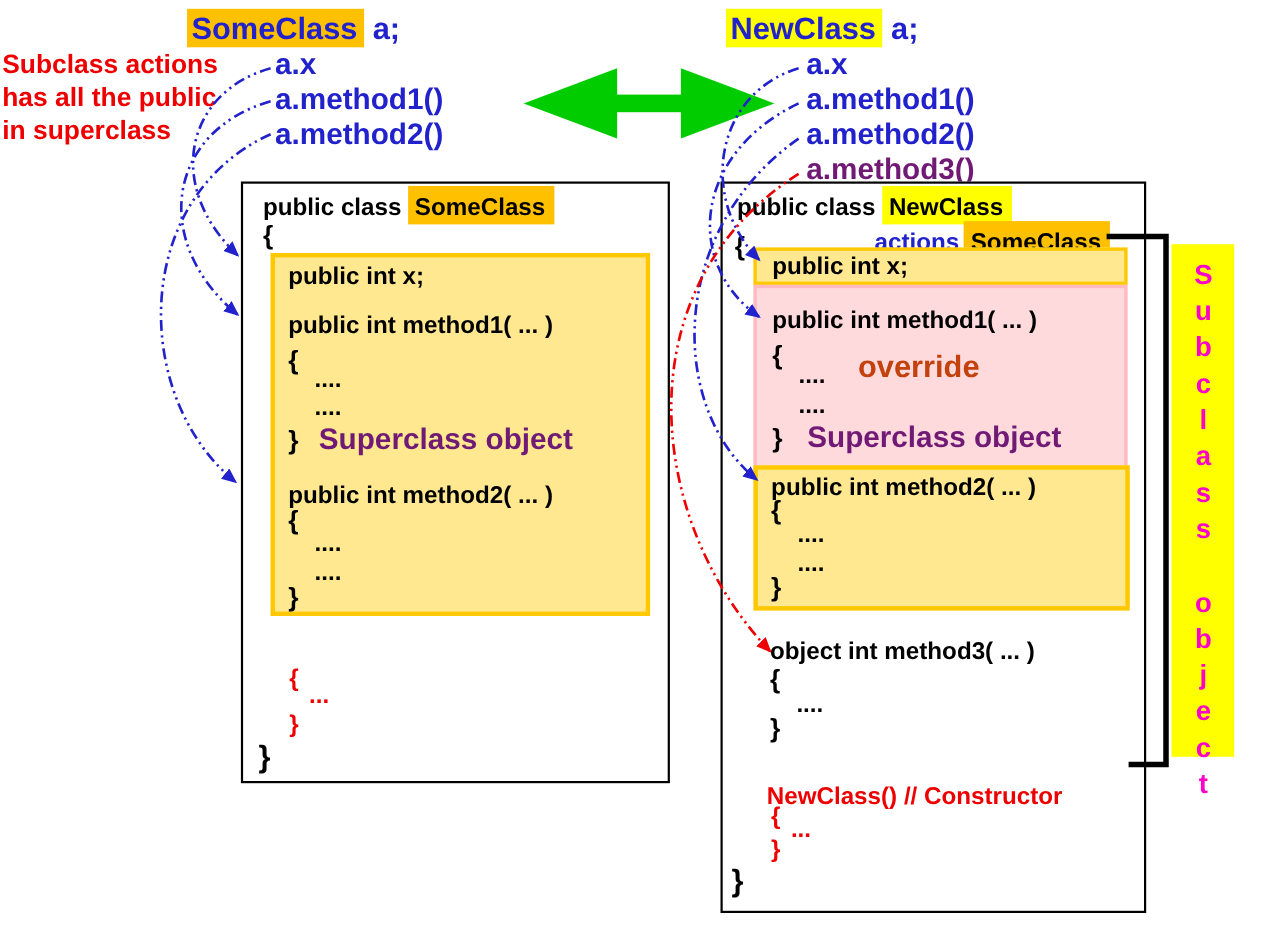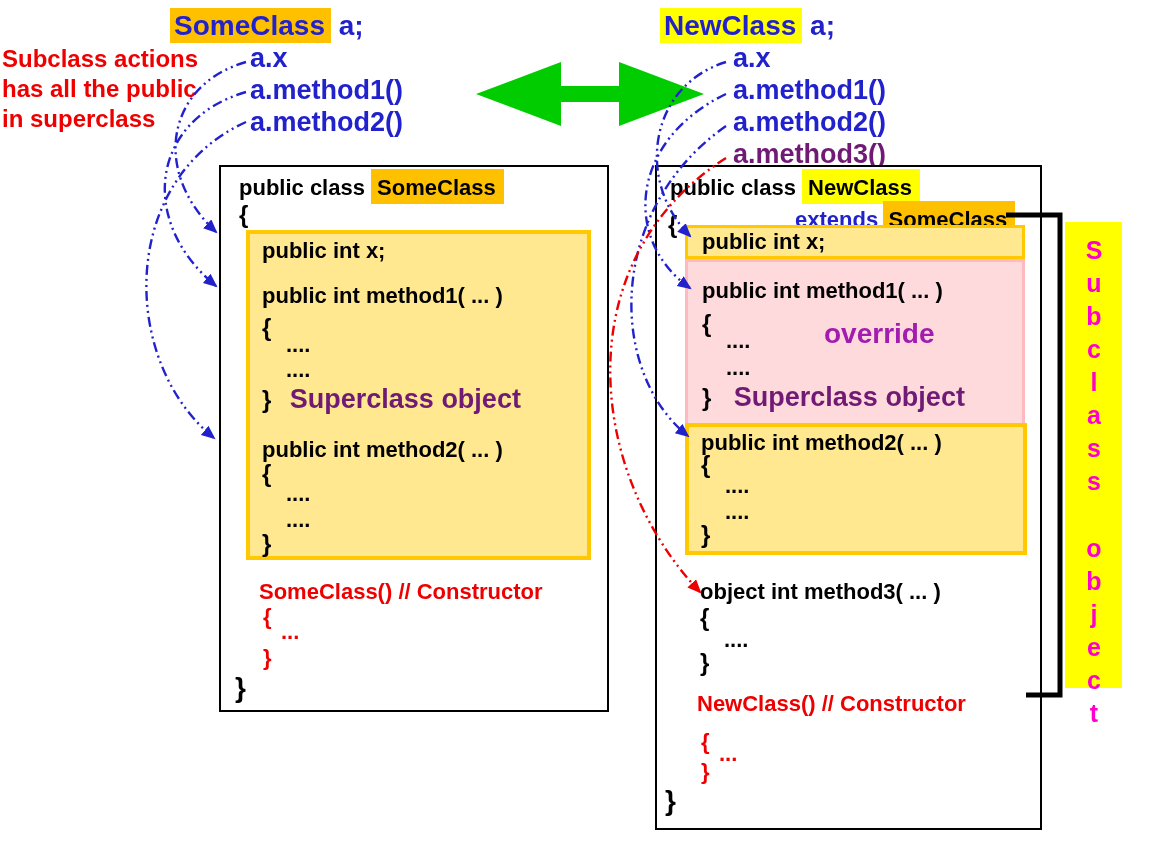--- a/index.html
+++ b/index.html
@@ -10,21 +10,21 @@
   .hl-some{background:#ffc000;color:#2222cc;padding:2px 6px 2px 4px;}
   .hl-new{background:#ffff00;color:#2222cc;padding:2px 6px 2px 4px;}
   .note{font-size:24px;color:#ee0000;line-height:30px;white-space:nowrap;}
   .calls{font-size:27px;color:#2222cc;line-height:32px;white-space:nowrap;}
   .call-extra{color:#701a75;}
   .classbox{position:absolute;background:#fff;border:2px solid #000;}
   .code{font-size:22px;color:#000;white-space:nowrap;}
   .memberbox{position:absolute;background:#ffe890;border:4px solid #ffc800;}
   .overridebox{position:absolute;background:#ffdadd;border:3px solid #ffb9c0;}
   .objlabel{font-size:27px;color:#701a75;white-space:nowrap;}
-  .override{font-size:28px;color:#a21caf;margin-left:44px;}
+  .override{font-size:28px;color:#c2410c;}
   .ctor{font-size:22px;color:#ee0000;white-space:nowrap;}
   .brace{font-size:24px;color:#000;}
   .extends-kw{font-size:22px;color:#2222cc;}
   .hl-some-inbox{background:#ffc000;color:#000;padding:6px 8px 4px 6px;}
   .hl-new-inbox{background:#ffff00;color:#000;padding:6px 8px 4px 6px;}
   .sidelabel{position:absolute;background:#ffff00;display:flex;flex-direction:column;
              align-items:center;justify-content:flex-start;gap:34px;padding-top:14px;}
   .vword{writing-mode:vertical-rl;text-orientation:upright;letter-spacing:5px;
          font-size:25px;color:#ff00cc;line-height:1;}
   svg.overlay{position:absolute;left:0;top:0;z-index:10;pointer-events:none;}
@@ -80,34 +80,33 @@
         <span class="brace">}</span>
         <span class="objlabel" style="margin-left:14px;">Superclass object</span>
       </div>
       <div class="abs code" style="left:12px;top:203px;">public int method2( ... )</div>
       <div class="abs brace" style="left:12px;top:226px;">{</div>
       <div class="abs code" style="left:36px;top:247px;">....</div>
       <div class="abs code" style="left:36px;top:273px;">....</div>
       <div class="abs brace" style="left:12px;top:296px;">}</div>
     </div>
 
-    <div class="abs ctor" style="left:38px;top:412px;">SomeClass() // Constructor</div>
     <div class="abs ctor" style="left:42px;top:437px;">{</div>
     <div class="abs ctor" style="left:60px;top:452px;">...</div>
     <div class="abs ctor" style="left:42px;top:478px;">}</div>
     <div class="abs brace" style="left:14px;top:505px;font-size:28px;">}</div>
   </div>
 
   <div class="classbox" style="left:655px;top:165px;width:383px;height:661px;">
     <div class="abs code" style="left:13px;top:8px;">
       <span>public class</span>
       <span class="hl-new-inbox">NewClass</span>
     </div>
     <div class="abs" style="left:138px;top:40px;">
-      <span class="extends-kw">extends</span>
+      <span class="extends-kw">actions</span>
       <span class="hl-some-inbox code">SomeClass</span>
     </div>
     <div class="abs brace" style="left:11px;top:44px;">{</div>
 
     <div class="memberbox" style="left:28px;top:58px;width:334px;height:28px;border-width:3px;">
       <div class="abs code" style="left:14px;top:1px;">public  int x;</div>
     </div>
 
     <div class="overridebox" style="left:28px;top:92px;width:334px;height:164px;">
       <div class="abs code" style="left:14px;top:16px;">public int method1( ... )</div>
@@ -127,21 +126,21 @@
       <div class="abs code" style="left:36px;top:46px;">....</div>
       <div class="abs code" style="left:36px;top:72px;">....</div>
       <div class="abs brace" style="left:12px;top:94px;">}</div>
     </div>
 
     <div class="abs code" style="left:43px;top:412px;">object int method3( ... )</div>
     <div class="abs brace" style="left:43px;top:437px;">{</div>
     <div class="abs code" style="left:67px;top:460px;">....</div>
     <div class="abs brace" style="left:43px;top:482px;">}</div>
 
-    <div class="abs ctor" style="left:40px;top:524px;text-align:right;">NewClass() // Constructor</div>
+    <div class="abs ctor" style="left:40px;top:544px;text-align:right;">NewClass() // Constructor</div>
     <div class="abs ctor" style="left:44px;top:562px;">{</div>
     <div class="abs ctor" style="left:62px;top:574px;">...</div>
     <div class="abs ctor" style="left:44px;top:592px;">}</div>
     <div class="abs brace" style="left:8px;top:618px;font-size:28px;">}</div>
   </div>
 
   <div class="sidelabel" style="left:1065px;top:222px;width:57px;height:452px;">
     <div class="vword">Subclass</div>
     <div class="vword">object</div>
   </div>

